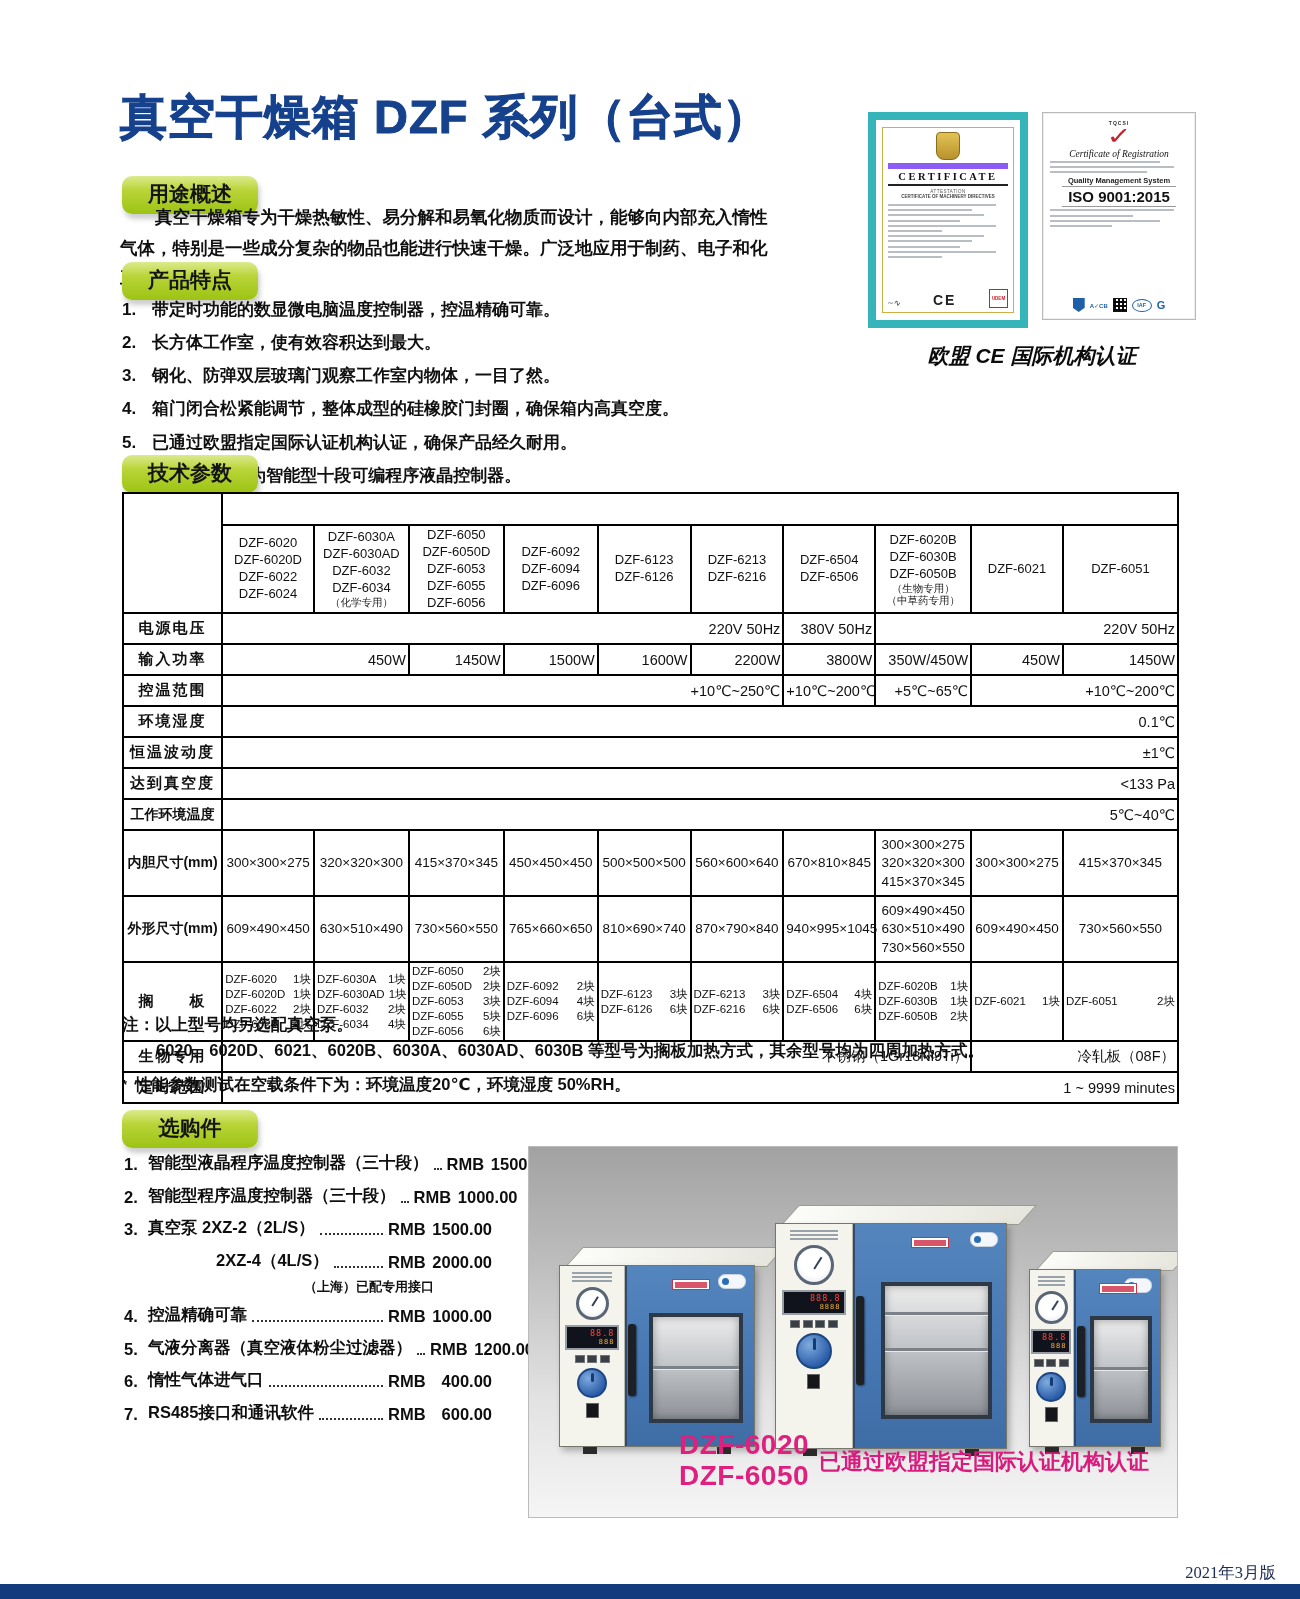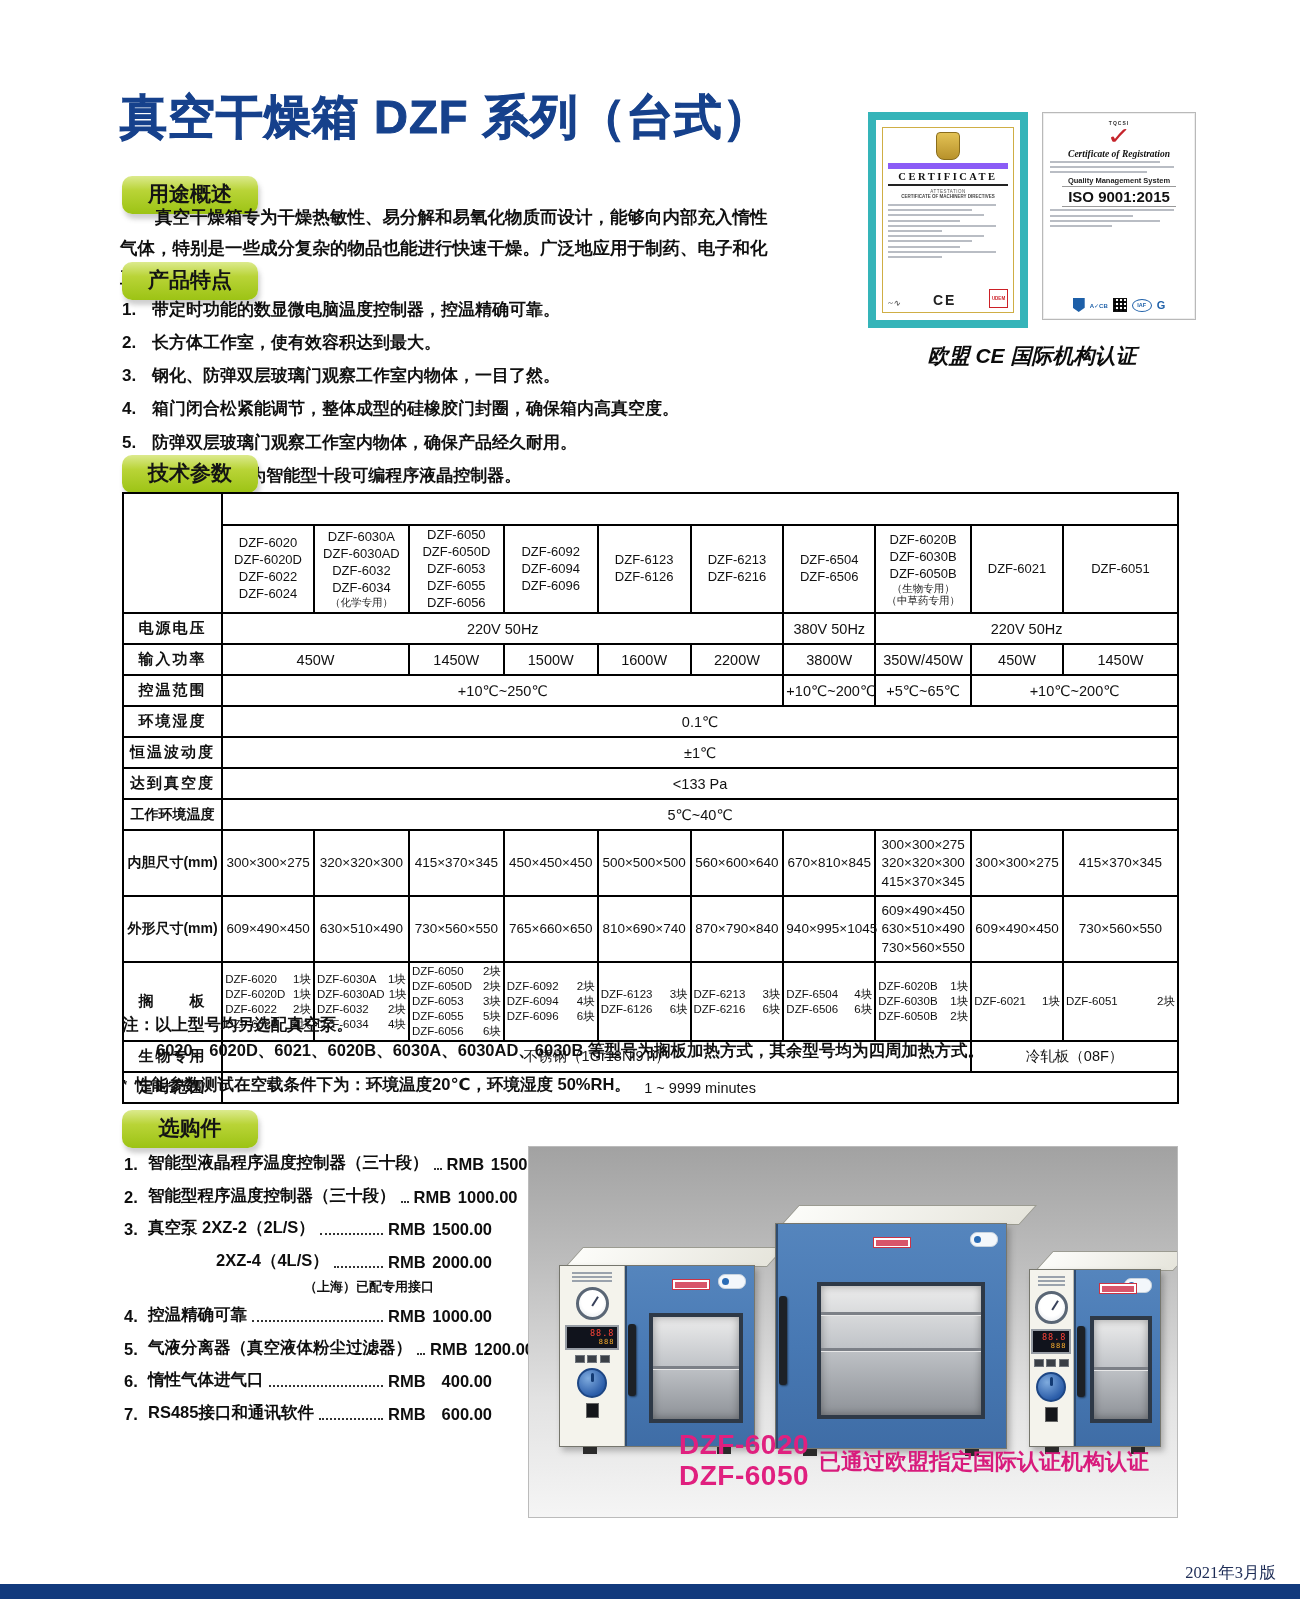--- a/index.html
+++ b/index.html
@@ -45,21 +45,21 @@
   .cl-bottom{margin-top:auto;width:100%;display:flex;align-items:flex-end;justify-content:space-between;}
   .sig{font-family:"Liberation Serif",serif;font-style:italic;font-size:9px;color:#333;}
   .ce-mark{font-weight:bold;font-size:14px;letter-spacing:2px;color:#222;}
   .udem-sq{width:17px;height:17px;background:#fff;border:1.5px solid #cc2027;color:#cc2027;font-size:4.5px;font-weight:bold;
     display:flex;align-items:center;justify-content:center;}
   .cert-right{width:138px;height:192px;background:#fff;border:1px solid #b9b9b9;padding:7px 7px;box-sizing:content-box;
     display:flex;flex-direction:column;align-items:center;box-shadow:0 0 0 1px #eee inset;}
   .tq-logo{display:flex;flex-direction:column;align-items:center;}
   .tq-name{font-size:5px;font-weight:bold;color:#333;letter-spacing:1px;}
   .tq-check{color:#c5242b;font-size:24px;line-height:20px;font-weight:bold;transform:scaleX(1.25);}
-  .cr-title{font-family:"Liberation Serif",serif;font-weight:bold;font-style:italic;font-size:9.5px;margin-top:3px;color:#111;}
+  .cr-title{font-family:"Liberation Serif",serif;font-weight:normal;font-style:italic;font-size:9.5px;margin-top:3px;color:#111;}
   .cr-sys{font-size:7.5px;font-weight:bold;color:#222;margin-top:3px;}
   .cr-std{font-size:15px;font-weight:bold;color:#111;margin-top:1px;border-top:1px solid #999;border-bottom:1px solid #999;padding:1px 6px;}
   .cr-logos{margin-top:auto;display:flex;align-items:center;gap:5px;}
   .lg-shield{width:12px;height:14px;background:#1d5fa8;clip-path:polygon(0 0,100% 0,100% 70%,50% 100%,0 70%);}
   .lg-acb{font-size:6px;font-weight:bold;color:#1d5fa8;}
   .lg-qr{width:12px;height:12px;background:
      repeating-linear-gradient(0deg,#111 0 2px,#fff 2px 4px),
      repeating-linear-gradient(90deg,#111 0 2px,#fff 2px 4px);background-blend-mode:multiply;border:1px solid #111;}
   .lg-iaf{min-width:18px;height:11px;border:1.5px solid #1d5fa8;border-radius:50%;color:#1d5fa8;font-size:5.5px;font-weight:bold;
     display:flex;align-items:center;justify-content:center;}
@@ -72,21 +72,21 @@
   .spec-wrap{position:absolute;left:122px;top:492px;width:1057px;}
   table.spec{width:100%;border-collapse:collapse;table-layout:fixed;border:2.5px solid #000;}
   table.spec td{border:2px solid #000;padding:1px 2px;vertical-align:middle;background:#fff;}
   td.band{background:#8c8c8c;color:#fff;font-size:16px;font-weight:bold;text-align:center;height:28px;letter-spacing:1px;}
   td.modelhead{background:#0da295;color:#fff;font-size:18px;font-weight:bold;text-align:center;letter-spacing:10px;padding-left:12px;}
   td.mh{background:#e2e2e2;text-align:center;font-size:13px;line-height:1.3;height:72px;}
   .mline{white-space:nowrap;}
   .mnote{font-family:"Liberation Serif",serif;font-size:10.5px;line-height:1.15;color:#222;}
   td.lbl{background:#d5ecf8;font-weight:bold;font-size:15px;text-align:center;letter-spacing:2px;padding:2px 1px;}
   td.lbl.tight{letter-spacing:0;font-size:14px;}
-  td.val{text-align:center;font-size:14.5px;height:27px;white-space:nowrap;}
+  td.val{text-align:right;font-size:14.5px;height:27px;white-space:nowrap;}
   td.dims{text-align:center;font-size:13.5px;}
   td.dims .dline{line-height:1.35;white-space:nowrap;}
   tr.r-dims td{height:62px;}
   tr.r-shelf td{height:66px;}
   td.shelf{font-size:11.5px;padding:2px 5px;}
   .sh-line{display:flex;justify-content:space-between;line-height:1.3;white-space:nowrap;gap:4px;}
   .sh-line .cnt{flex:none;}
 
   
   .notes{position:absolute;left:122px;top:1012px;width:1000px;font-size:16.5px;font-weight:600;line-height:1.55;color:#101010;}
@@ -243,21 +243,21 @@
       <div class="feat-row">
         <span class="feat-no">3.</span>
         <span class="feat-tx">钢化、防弹双层玻璃门观察工作室内物体，一目了然。</span>
       </div>
       <div class="feat-row">
         <span class="feat-no">4.</span>
         <span class="feat-tx">箱门闭合松紧能调节，整体成型的硅橡胶门封圈，确保箱内高真空度。</span>
       </div>
       <div class="feat-row">
         <span class="feat-no">5.</span>
-        <span class="feat-tx">防弹双层玻璃门观察工作室内物体，确保产品经久耐用。</span>
+        <span class="feat-tx">已通过欧盟指定国际认证机构认证，确保产品经久耐用。</span>
       </div>
       <div class="feat-row">
         <span class="feat-no">6.</span>
         <span class="feat-tx">带有“D”系列为智能型十段可编程序液晶控制器。</span>
       </div>
     </div>
 
   <div class="tag tag-specs">技术参数</div>
   <div class="spec-wrap">
     <table class="spec">
@@ -690,20 +690,40 @@
       </div>
       <div class="feet">
           <i></i>
           <i></i>
         </div>
     </div>
 
     <div class="oven oven-mid">
       <div class="topface"></div>
       <div class="body">
+        <div class="panel">
+          <div class="plabel">
+              <i></i>
+              <i></i>
+              <i></i>
+            </div>
+          <div class="gauge g-lg"></div>
+          <div class="led">
+              <span class="r1">888.8</span>
+              <span class="r2">8888</span>
+            </div>
+          <div class="btns">
+              <i></i>
+              <i></i>
+              <i></i>
+              <i></i>
+            </div>
+          <div class="knob k-lg"></div>
+          <div class="pwr"></div>
+        </div>
         <div class="door">
           <div class="handle"></div>
           <div class="stick"></div>
           <div class="rlbl"></div>
           <div class="window w2">
               <div class="shelf1"></div>
               <div class="shelf2"></div>
             </div>
         </div>
       </div>

